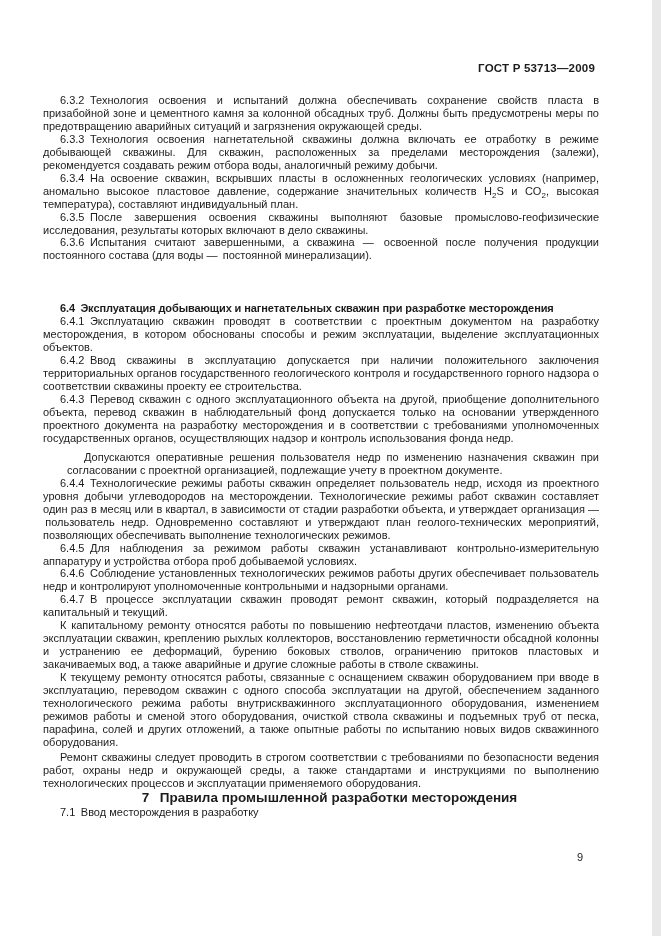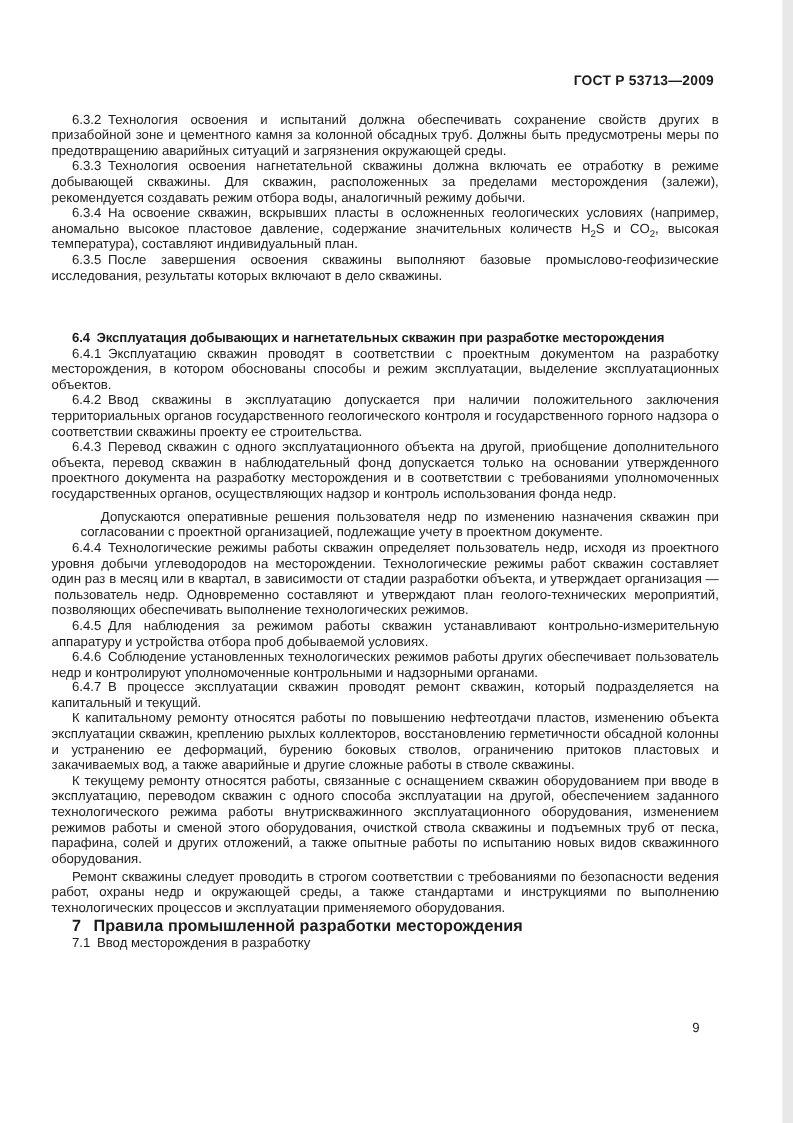--- a/index.html
+++ b/index.html
@@ -39,21 +39,21 @@
   p.gap-top { margin-top: 6px; margin-left: 24px; }
   p.gap-top-sm { margin-top: 2px; }
   .section-heading {
     margin: 0;
     margin-top: 19px;
     margin-bottom: 13px;
     font-size: 13.5px;
     font-weight: bold;
     line-height: 16px;
     text-indent: 17px;
-    text-align: left;
+    text-align: center;
   }
   p.subheading {
     font-weight: normal;
     text-align: left;
   }
   sub { font-size: 8px; line-height: 0; }
   .page-number {
     position: absolute;
     top: 851px;
     left: 43px;
@@ -64,24 +64,25 @@
 </style>
 </head>
 <body>
 
 <div class="page">
 
   <div class="doc-header">ГОСТ Р 53713—2009</div>
 
   <div class="body-text">
 
-    <p>6.3.2 Технология освоения и испытаний должна обеспечивать сохранение свойств других в призабойной зоне и цементного камня за колонной обсадных труб. Должны быть предусмотрены меры по предотвращению аварийных ситуаций и загрязнения окружающей среды.</p>
+    <p>6.3.2 Технология освоения и испытаний должна обеспечивать сохранение свойств пласта в призабойной зоне и цементного камня за колонной обсадных труб. Должны быть предусмотрены меры по предотвращению аварийных ситуаций и загрязнения окружающей среды.</p>
     <p>6.3.3 Технология освоения нагнетательной скважины должна включать ее отработку в режиме добывающей скважины. Для скважин, расположенных за пределами месторождения (залежи), рекомендуется создавать режим отбора воды, аналогичный режиму добычи.</p>
     <p><span>6.3.4 На освоение скважин, вскрывших пласты в осложненных геологических условиях (например, аномально высокое пластовое давление, содержание значительных количеств H</span><sub>2</sub><span>S и CO</span><sub>2</sub><span>, высокая температура), составляют индивидуальный план.</span></p>
     <p>6.3.5 После завершения освоения скважины выполняют базовые промыслово-геофизические исследования, результаты которых включают в дело скважины.</p>
+    <p>6.3.6 Испытания считают завершенными, а скважина —  освоенной после получения продукции постоянного состава (для воды —  постоянной минерализации).</p>
 
     <p class="bold-item">6.4 Эксплуатация добывающих и нагнетательных скважин при разработке месторождения</p>
 
     <p>6.4.1 Эксплуатацию скважин проводят в соответствии с проектным документом на разработку месторождения, в котором обоснованы способы и режим эксплуатации, выделение эксплуатационных объектов.</p>
     <p>6.4.2 Ввод скважины в эксплуатацию допускается при наличии положительного заключения территориальных органов государственного геологического контроля и государственного горного надзора о соответствии скважины проекту ее строительства.</p>
     <p>6.4.3 Перевод скважин с одного эксплуатационного объекта на другой, приобщение дополнительного объекта, перевод скважин в наблюдательный фонд допускается только на основании утвержденного проектного документа на разработку месторождения и в соответствии с требованиями уполномоченных государственных органов, осуществляющих надзор и контроль использования фонда недр.</p>
     <p class="gap-top">Допускаются оперативные решения пользователя недр по изменению назначения скважин при согласовании с проектной организацией, подлежащие учету в проектном документе.</p>
     <p>6.4.4 Технологические режимы работы скважин определяет пользователь недр, исходя из проектного уровня добычи углеводородов на месторождении. Технологические режимы работ скважин составляет один раз в месяц или в квартал, в зависимости от стадии разработки объекта, и утверждает организация —  пользователь недр. Одновременно составляют и утверждают план геолого-технических мероприятий, позволяющих обеспечивать выполнение технологических режимов.</p>
     <p>6.4.5 Для наблюдения за режимом работы скважин устанавливают контрольно-измерительную аппаратуру и устройства отбора проб добываемой условиях.</p>
     <p>6.4.6 Соблюдение установленных технологических режимов работы других обеспечивает пользователь недр и контролируют уполномоченные контрольными и надзорными органами.</p>

